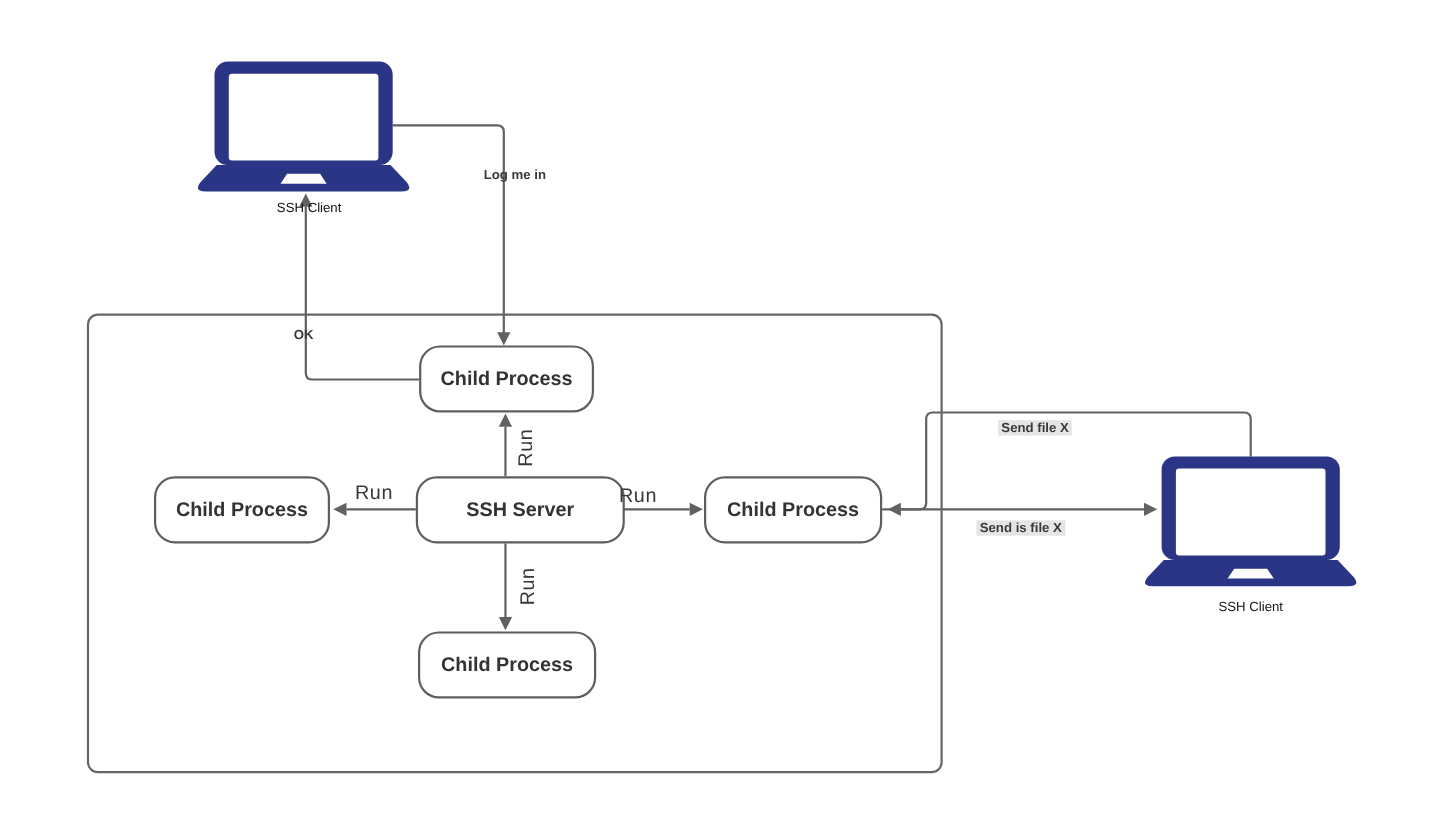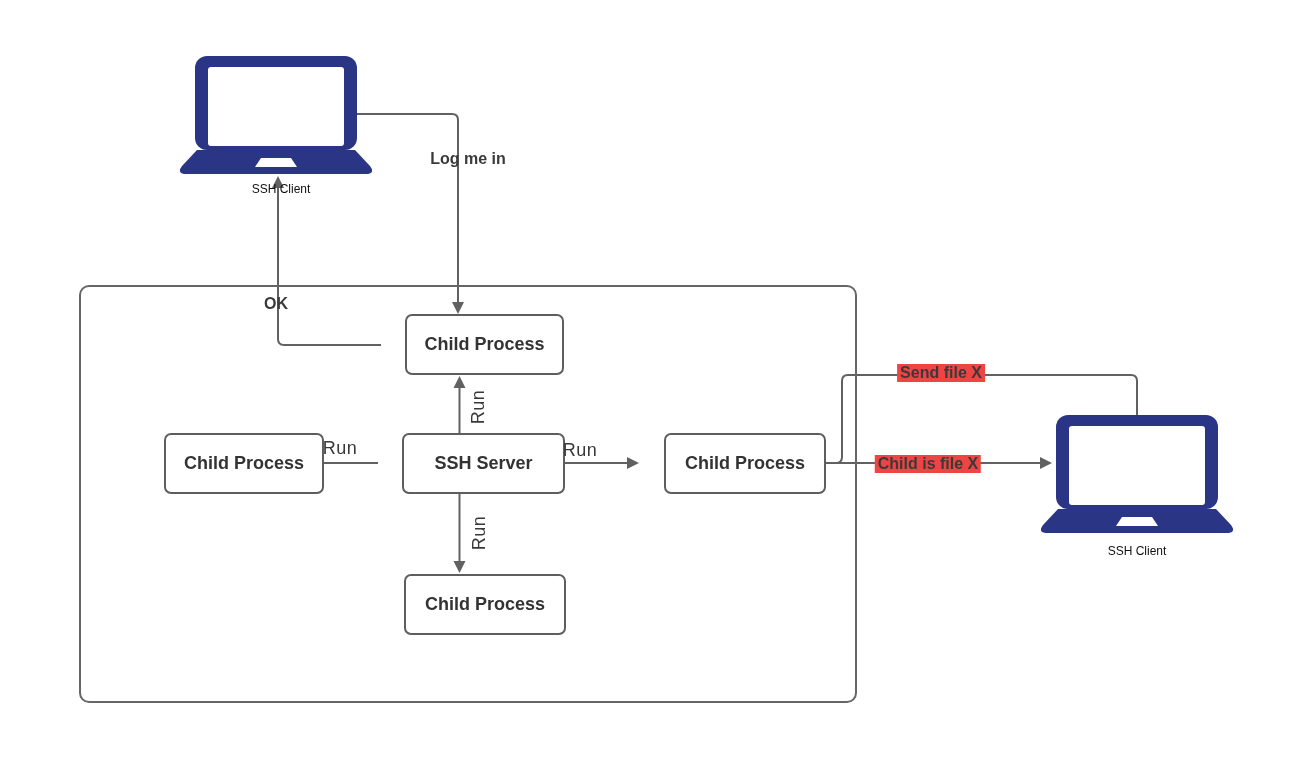--- a/index.html
+++ b/index.html
@@ -27,43 +27,43 @@
     width: 774px;
     height: 414px;
     border: 2px solid var(--container-border, #666666);
     border-radius: 10px;
     background: transparent;
   }
   .node {
     position: absolute;
     box-sizing: border-box;
     border: 2px solid var(--box-border, #5e5e5e);
-    border-radius: 7px;
+    border-radius: 19px;
     background: #ffffff;
     display: flex;
     align-items: center;
     justify-content: center;
     font-weight: bold;
     font-size: 18px;
     color: var(--node-text, #333333);
     white-space: nowrap;
-    margin-left: 24px;
   }
   .elabel {
     position: absolute;
     transform: translate(-50%, -50%);
-    font-size: 16px;
+    font-size: 12px;
     font-weight: bold;
     color: var(--label-text, #3a3a3a);
     white-space: nowrap;
     line-height: 1;
   }
   .elabel.on-line {
-    background: #ef4444;
+    background: #e5e5e5;
     padding: 1px 3px;
+    margin-top: 16px;
   }
   .elabel.run {
     font-weight: normal;
     font-size: 18px;
     color: #383838;
     letter-spacing: 0.5px;
   }
   .elabel.run.vertical {
     transform: translate(-50%, -50%) rotate(-90deg);
   }
@@ -123,39 +123,39 @@
   <div class="container-box"></div>
 
   <div class="node" style="left:381px; top:314px; width:159px; height:61px;">
     <span>Child Process</span>
   </div>
 
   <div class="node" style="left:140px; top:433px; width:160px; height:61px;">
     <span>Child Process</span>
   </div>
 
-  <div class="node" style="left:378px; top:433px; width:163px; height:61px;">
+  <div class="node" style="left:378px; top:433px; width:190px; height:61px;">
     <span>SSH Server</span>
   </div>
 
   <div class="node" style="left:640px; top:433px; width:162px; height:61px;">
     <span>Child Process</span>
   </div>
 
   <div class="node" style="left:380px; top:574px; width:162px; height:61px;">
     <span>Child Process</span>
   </div>
 
   <div class="elabel" style="left:468px; top:159px;">Log me in</div>
 
   <div class="elabel" style="left:276px; top:264px;margin-top:40px;">OK</div>
 
   <div class="elabel on-line" style="left:941px; top:373px;">Send file X</div>
 
-  <div class="elabel on-line" style="left:928px; top:464px;">Child is file X</div>
+  <div class="elabel on-line" style="left:928px; top:464px;">Send is file X</div>
 
   <div class="elabel run" style="left:340px; top:448px;">Run</div>
 
   <div class="elabel run" style="left:580px; top:450px;">Run</div>
 
   <div class="elabel run vertical" style="left:478px; top:407px;">Run</div>
 
   <div class="elabel run vertical" style="left:479px; top:533px;">Run</div>
 
   <div class="client-label" style="left:281px; top:189px;">SSH Client</div>

